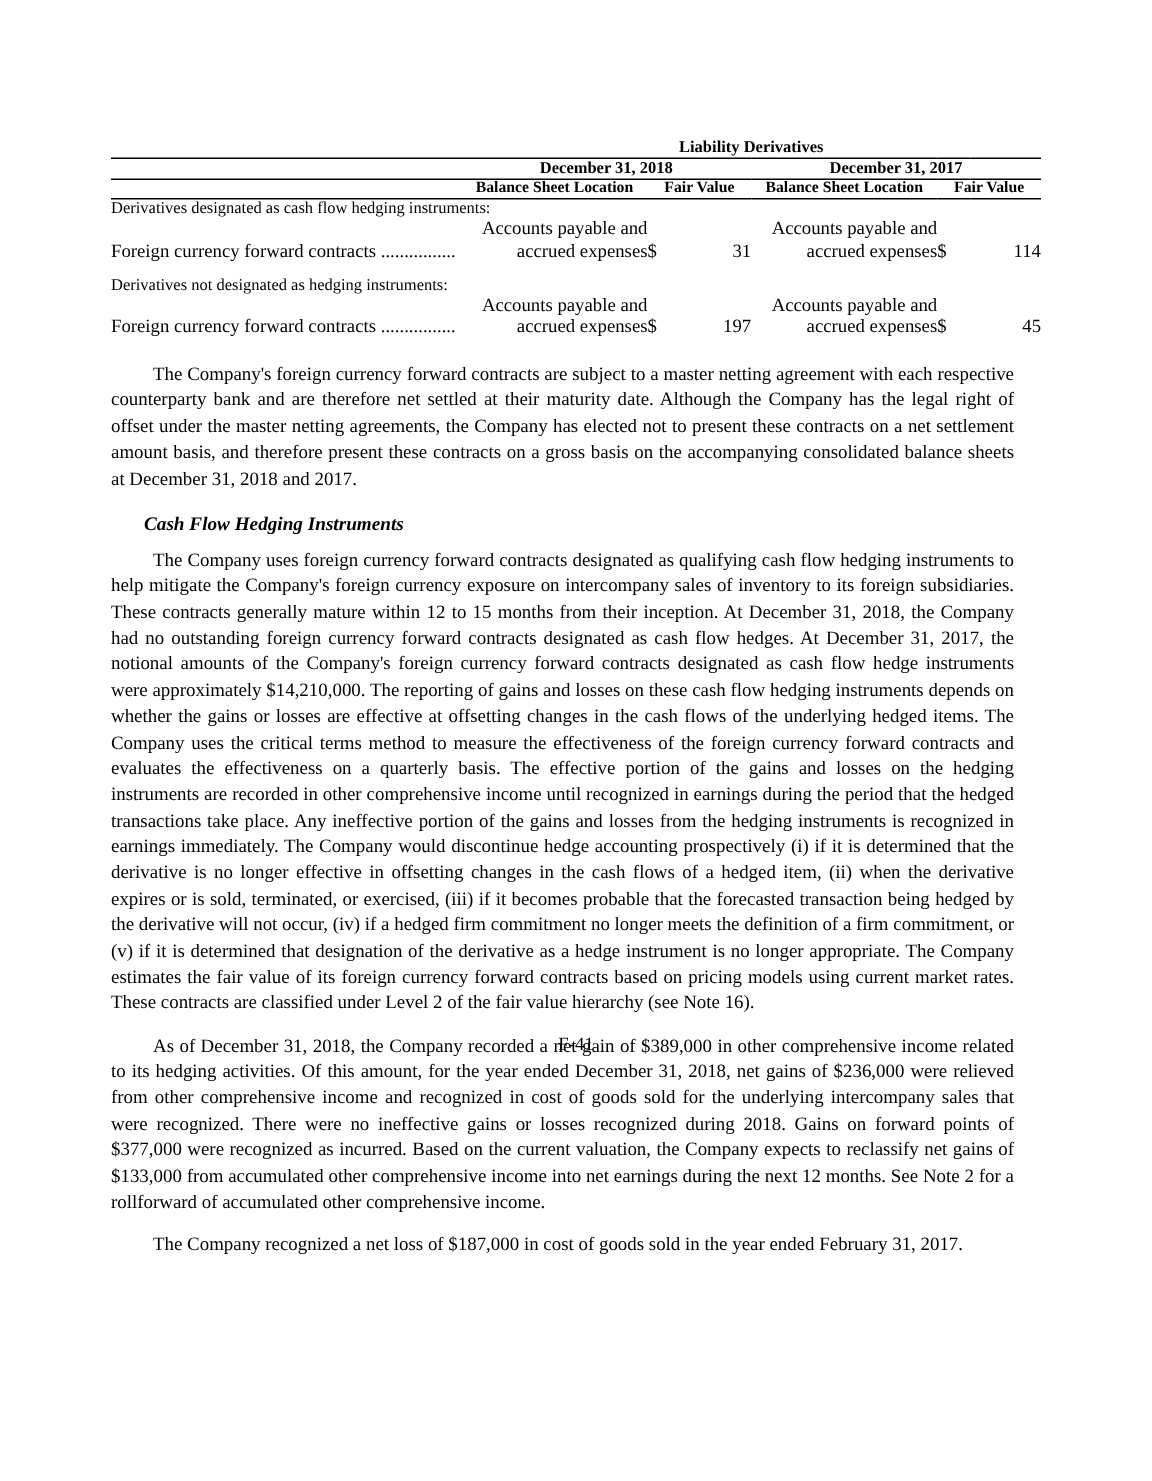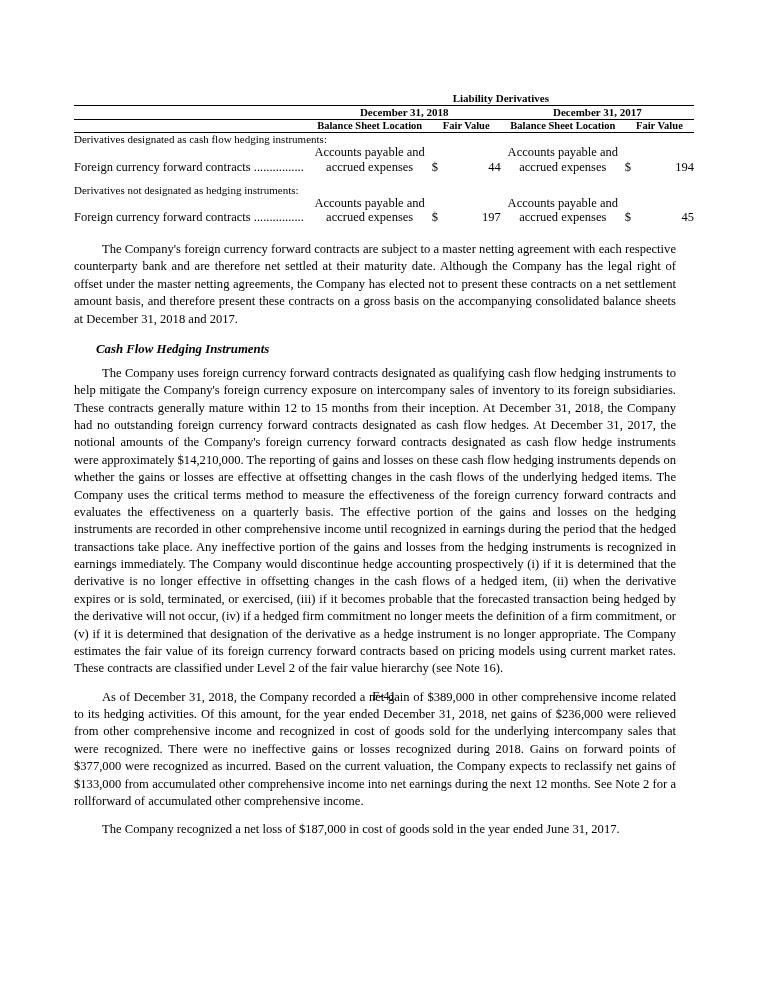--- a/index.html
+++ b/index.html
@@ -65,21 +65,21 @@
     padding-top: 7px;
     padding-left: 22px;
     white-space: nowrap;
     margin-left: 35px;
   }
   .leader {
     font-size: 12.5px;
   }
   .cell-text {
     font-size: 12.5px;
-    text-align: center;
+    text-align: right;
     padding-top: 2px;
     line-height: 1.18;
   }
   .cell-dollar {
     font-size: 12.5px;
     text-align: left;
     padding-left: 10px;
     padding-right: 2px;
   }
   .cell-num {
@@ -168,24 +168,24 @@
       <tr>
         <td class="row-label-bold" colspan="7">Derivatives designated as cash flow hedging instruments:</td>
       </tr>
       <tr>
         <td class="row-item">
           <span>Foreign currency forward contracts</span>
           <span class="leader">................</span>
         </td>
         <td class="cell-text">Accounts payable and accrued expenses</td>
         <td class="cell-dollar">$</td>
-        <td class="cell-num">44</td>
-        <td class="cell-text">Accounts payable and accrued expenses</td>
-        <td class="cell-dollar">$</td>
-        <td class="cell-num">194</td>
+        <td class="cell-num">31</td>
+        <td class="cell-text">Accounts payable and accrued expenses</td>
+        <td class="cell-dollar">$</td>
+        <td class="cell-num">114</td>
       </tr>
       <tr class="spacer-row">
           <td colspan="7"></td>
         </tr>
 
       <tr>
         <td class="row-label-bold" colspan="7">Derivatives not designated as hedging instruments:</td>
       </tr>
       <tr>
         <td class="row-item">
@@ -203,16 +203,16 @@
   </table>
 
   <p class="body first-after-table">The Company's foreign currency forward contracts are subject to a master netting agreement with each respective counterparty bank and are therefore net settled at their maturity date. Although the Company has the legal right of offset under the master netting agreements, the Company has elected not to present these contracts on a net settlement amount basis, and therefore present these contracts on a gross basis on the accompanying consolidated balance sheets at December 31, 2018 and 2017.</p>
 
   <h3 class="subhead">Cash Flow Hedging Instruments</h3>
 
   <p class="body">The Company uses foreign currency forward contracts designated as qualifying cash flow hedging instruments to help mitigate the Company's foreign currency exposure on intercompany sales of inventory to its foreign subsidiaries. These contracts generally mature within 12 to 15 months from their inception.  At December 31, 2018, the Company had no outstanding foreign currency forward contracts designated as cash flow hedges. At December 31, 2017, the notional amounts of the Company's foreign currency forward contracts designated as cash flow hedge instruments were approximately $14,210,000.  The reporting of gains and losses on these cash flow hedging instruments depends on whether the gains or losses are effective at offsetting changes in the cash flows of the underlying hedged items. The Company uses the critical terms method to measure the effectiveness of the foreign currency forward contracts and evaluates the effectiveness on a quarterly basis. The effective portion of the gains and losses on the hedging instruments are recorded in other comprehensive income until recognized in earnings during the period that the hedged transactions take place. Any ineffective portion of the gains and losses from the hedging instruments is recognized in earnings immediately. The Company would discontinue hedge accounting prospectively (i) if it is determined that the derivative is no longer effective in offsetting changes in the cash flows of a hedged item, (ii) when the derivative expires or is sold, terminated, or exercised, (iii) if it becomes probable that the forecasted transaction being hedged by the derivative will not occur, (iv) if a hedged firm commitment no longer meets the definition of a firm commitment, or (v) if it is determined that designation of the derivative as a hedge instrument is no longer appropriate. The Company estimates the fair value of its foreign currency forward contracts based on pricing models using current market rates. These contracts are classified under Level 2 of the fair value hierarchy (see Note 16).</p>
 
   <p class="body">As of December 31, 2018, the Company recorded a net gain of $389,000 in other comprehensive income related to its hedging activities. Of this amount, for the year ended December 31, 2018, net gains of $236,000 were relieved from other comprehensive income and recognized in cost of goods sold for the underlying intercompany sales that were recognized. There were no ineffective gains or losses recognized during 2018. Gains on forward points of $377,000 were recognized as incurred. Based on the current valuation, the Company expects to reclassify net gains of $133,000 from accumulated other comprehensive income into net earnings during the next 12 months. See Note 2 for a rollforward of accumulated other comprehensive income.</p>
 
-  <p class="body">The Company recognized a net loss of $187,000 in cost of goods sold in the year ended June 31, 2017.</p>
+  <p class="body">The Company recognized a net loss of $187,000 in cost of goods sold in the year ended February 31, 2017.</p>
 
   <div class="pagenum">F-41</div>
 </div>
 
 </body></html>

